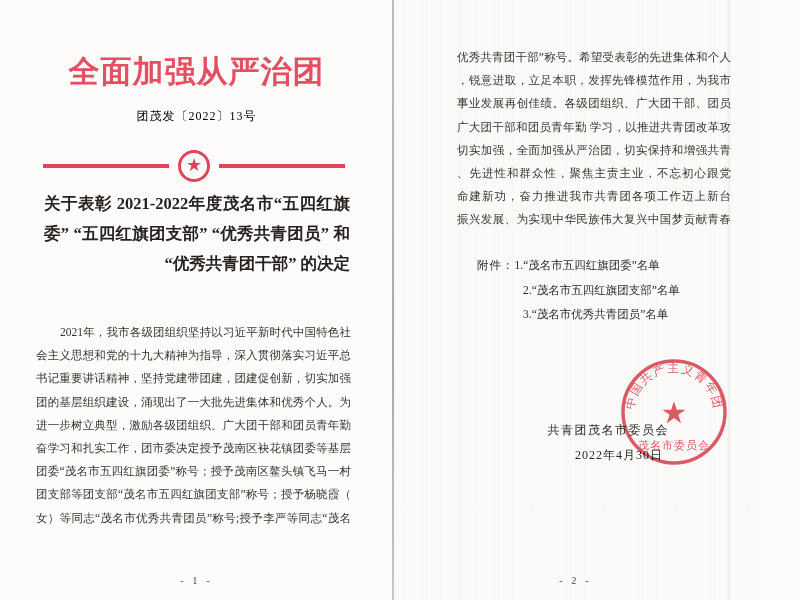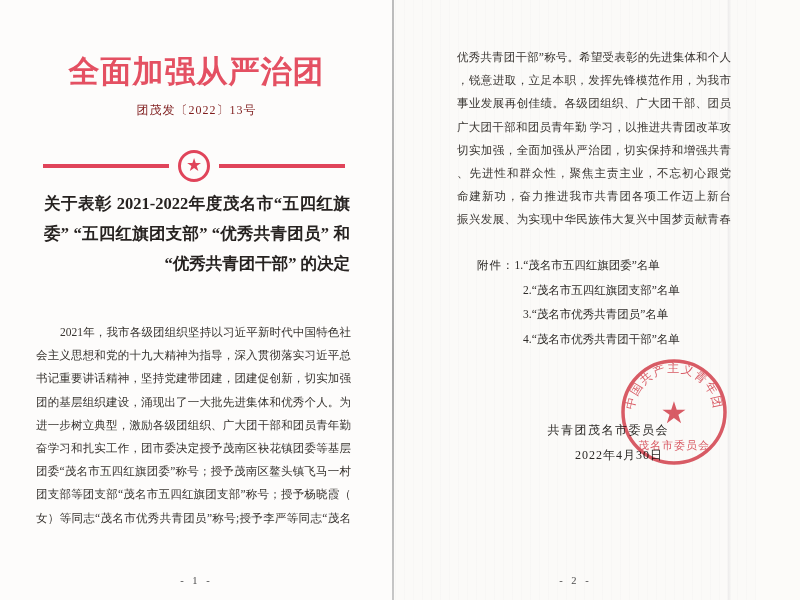--- a/index.html
+++ b/index.html
@@ -26,22 +26,22 @@
     background:linear-gradient(#bdbdbd,#a7a7a7 60%,#c7c7c7);
   }
 
   
   .org-title {
     position:absolute; top:52px; left:0; right:0;
     text-align:center; font-size:31px; font-weight:bold;
     color:#e45062; letter-spacing:1px; line-height:40px;
   }
   .doc-number {
-    position:absolute; top:102px; left:0; right:0;
-    text-align:center; font-size:12px; color:#7f1d1d; letter-spacing:1px;
+    position:absolute; top:108px; left:0; right:0;
+    text-align:center; font-size:12px; color:#000000; letter-spacing:1px;
   }
   .red-divider {
     position:absolute; top:149px; left:43px; right:48px; height:34px;
     display:flex; align-items:center;
   }
   .rule { flex:1; height:4px; background:#e0445a; }
   .star-badge {
     width:32px; height:32px; margin:0 9px; flex:0 0 32px;
     border:3px solid #e0445a; border-radius:50%;
     display:flex; align-items:center; justify-content:center;
@@ -144,21 +144,20 @@
       <div class="b-line">命建新功，奋力推进我市共青团各项工作迈上新台阶，为茂名</div>
       <div class="b-line b-last">振兴发展、为实现中华民族伟大复兴中国梦贡献青春力量。</div>
     </div>
 
     <div class="attachments">
       <div class="att-row">
         <span class="att-label">附件：</span><span>1.“茂名市五四红旗团委”名单</span>
       </div>
       <div class="att-row att-indent">2.“茂名市五四红旗团支部”名单</div>
       <div class="att-row att-indent">3.“茂名市优秀共青团员”名单</div>
-      <div class="att-row att-indent">4.“茂名市优秀共青团干部”名单</div>
     </div>
 
     <div class="signature">共青团茂名市委员会</div>
     <div class="sig-date">2022年4月30日</div>
 
     <svg class="seal" viewBox="0 0 112 112" aria-hidden="true">
       <circle cx="56" cy="56" r="51" fill="none" stroke="#d94b57" stroke-width="3.5"></circle>
       <defs>
         <path id="sealArc" d="M 16 56 A 40 40 0 1 1 96 56" fill="none"></path>
       </defs>

